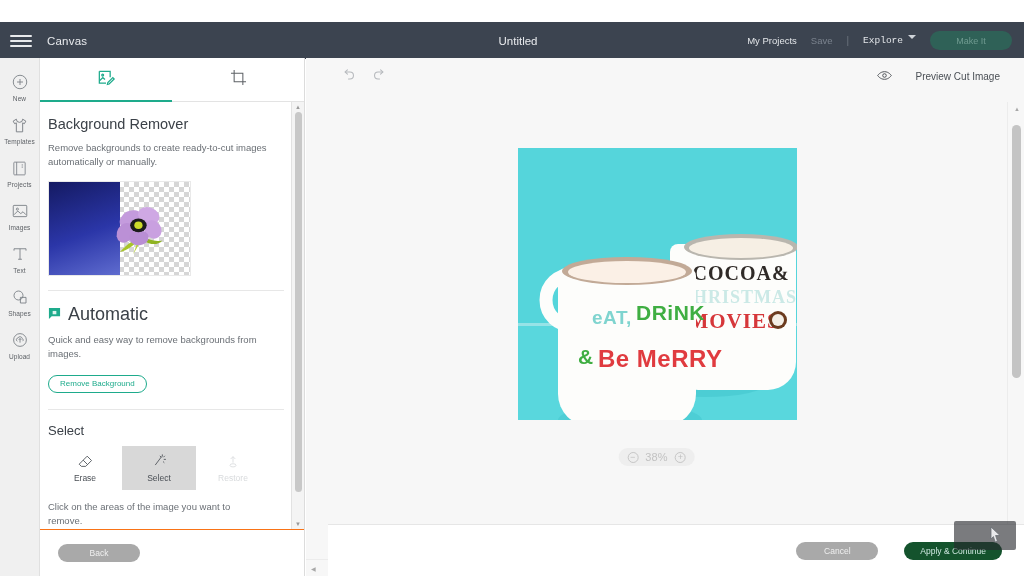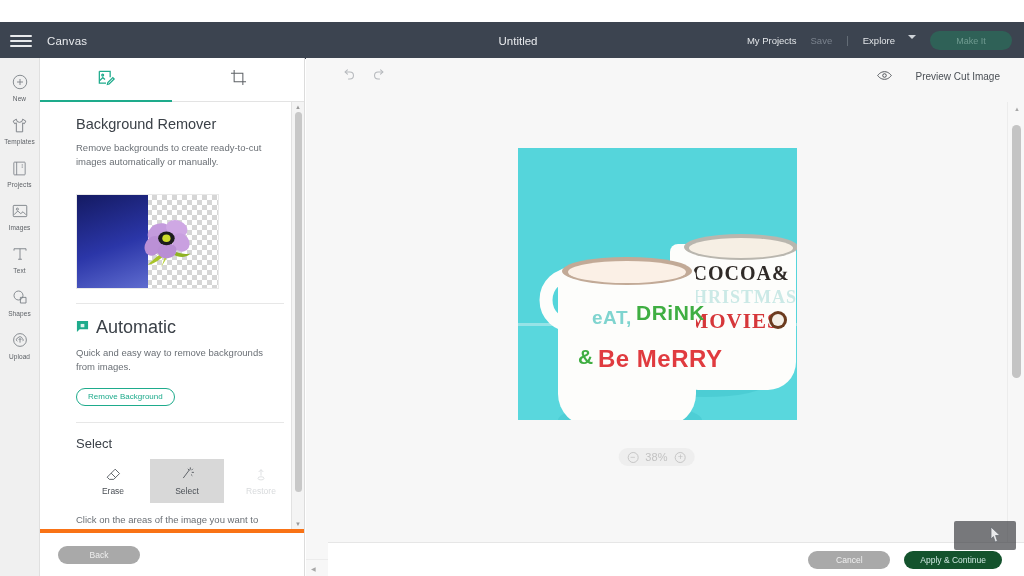--- a/index.html
+++ b/index.html
@@ -24,21 +24,21 @@
     position: absolute; left: 12px; right: 0; text-align: center;
     color: #e9ebee; font-size: 11.5px; pointer-events: none;
   }
   .topbar-right {
     margin-left: auto; display: flex; align-items: center; gap: 14px;
     padding-right: 12px; position: relative; z-index: 2;
   }
   .tb-link { color: #e2e5e8; font-size: 9.5px; cursor: pointer; white-space: nowrap; }
   .tb-link.dim { color: #7b838e; }
   .tb-sep { color: #6d757f; font-size: 10px; }
-  .tb-explore { display: flex; gap: 13px; }
+  .tb-explore { display: flex; gap: 5px; font-family: Liberation Mono, monospace; }
   .chev { width: 0; height: 0; border-left: 4px solid transparent;
     border-right: 4px solid transparent; border-top: 4px solid #cfd4d9; }
   .makeit {
     width: 82px; height: 19px; border-radius: 10px; background: #2f6157;
     color: #6f9a90; font-size: 9px; display: flex; align-items: center;
     justify-content: center; cursor: pointer;
   }
 
   
   .rail {
@@ -62,23 +62,23 @@
   }
   .panel-tabs { height: 44px; display: flex; border-bottom: 1px solid #e3e3e3; background:#fff; }
   .ptab {
     flex: 1; display: flex; align-items: center; justify-content: center;
     cursor: pointer; position: relative;
   }
   .ptab.active::after {
     content: ''; position: absolute; bottom: -1px; left: 0; right: 0;
     height: 2px; background: #1eab8c;
   }
-  .panel-body { flex: 1; overflow: hidden; padding: 14px 20px 0 36px; position: relative; }
+  .panel-body { flex: 1; overflow: hidden; padding: 14px 20px 0 8px; position: relative; }
   .panel-title { font-size: 14.5px; color: #3b4148; font-weight: 400; margin-bottom: 9px; }
-  .panel-desc { font-size: 9.5px; color: #6a6f75; line-height: 1.45; margin-bottom: 25px; }
+  .panel-desc { font-size: 9.5px; color: #6a6f75; line-height: 1.45; margin-bottom: 12px; }
 
   
   .thumb {
     width: 143px; height: 95px; position: relative; overflow: hidden;
     margin-bottom: 14px; border: 1px solid #e9e9e9;
     background-image:
       linear-gradient(45deg, #d6d6d6 25%, transparent 25%, transparent 75%, #d6d6d6 75%),
       linear-gradient(45deg, #d6d6d6 25%, #fff 25%, #fff 75%, #d6d6d6 75%);
     background-size: 10px 10px; background-position: 0 0, 5px 5px;
   }
@@ -122,21 +122,21 @@
     display: flex; flex-direction: column; align-items: center; justify-content: space-between;
     cursor: pointer;
   }
   .pscroll-thumb {
     position: absolute; top: 10px; left: 3px; width: 7px; height: 380px;
     background: #c8c8c8; border-radius: 4px;
   }
   .sb-arrow { font-size: 6px; color: #9a9a9a; line-height: 10px; position: relative; z-index: 2; }
 
   .panel-foot {
-    height: 47px; border-top: 4px solid #f97316; display: flex; align-items: center;
+    height: 47px; border-top: 1px solid #f97316; display: flex; align-items: center;
     padding-left: 18px; background: #fff;
   }
   .pill {
     height: 18px; min-width: 82px; padding: 0 16px; border-radius: 10px;
     display: inline-flex; align-items: center; justify-content: center;
     font-size: 8.5px; cursor: pointer;
   }
   .pill-gray { background: #a9a9a9; color: #efefef; }
   .pill-teal { background: #14532d; color: #cfe8e1; }
 
@@ -188,23 +188,23 @@
 
   
   .cursor-overlay {
     position: absolute; right: 8px; bottom: 26px; width: 62px; height: 29px;
     background: rgba(40,42,46,.62); border-radius: 2px; pointer-events: none;
   }
   .cursor-arrow { position: absolute; right: 22px; bottom: 33px; }
 
   
   .footbar {
-    position: absolute; left: 306px; right: 0; bottom: 0; height: 34px;
+    position: absolute; left: 306px; right: 0; bottom: 0; height: 52px;
     background: #fff; border-top: 1px solid #e6e6e6;
-    display: flex; align-items: center; justify-content: flex-end; gap: 14px;
+    display: flex; align-items: center; justify-content: flex-end; gap: 26px;
     padding-right: 22px;
     margin-left: 22px;
   }
   .white-strip { position: absolute; left: 0; top: 0; width: 1024px; height: 22px; background: #fff; }
 </style>
 </head>
 <body>
 
 <div class="app">
 

